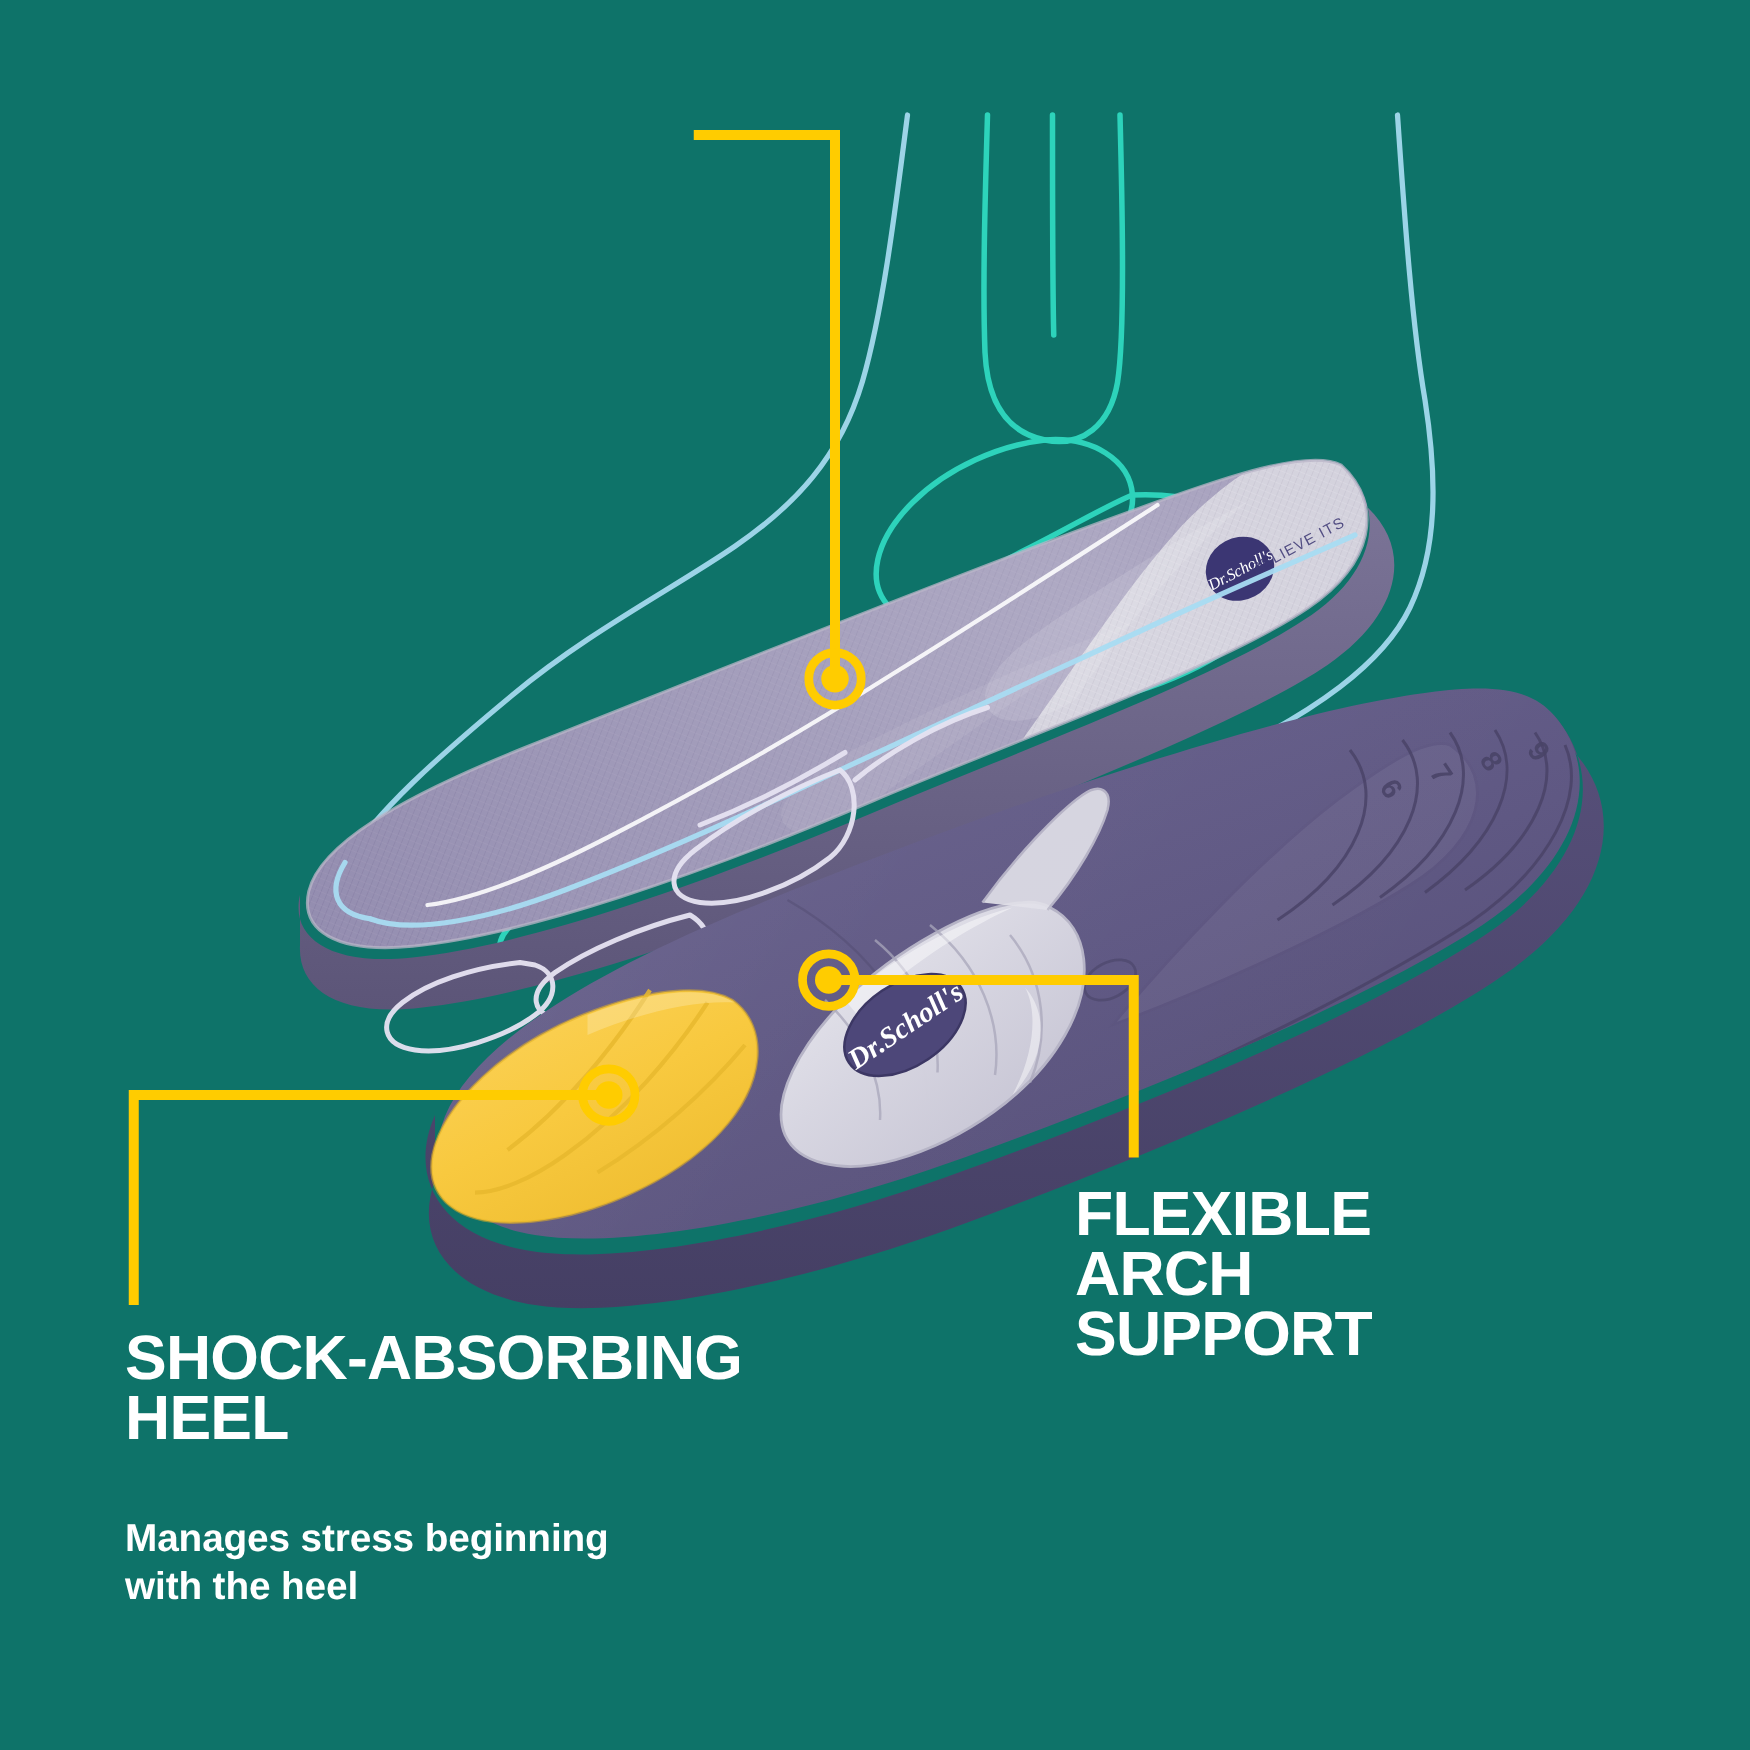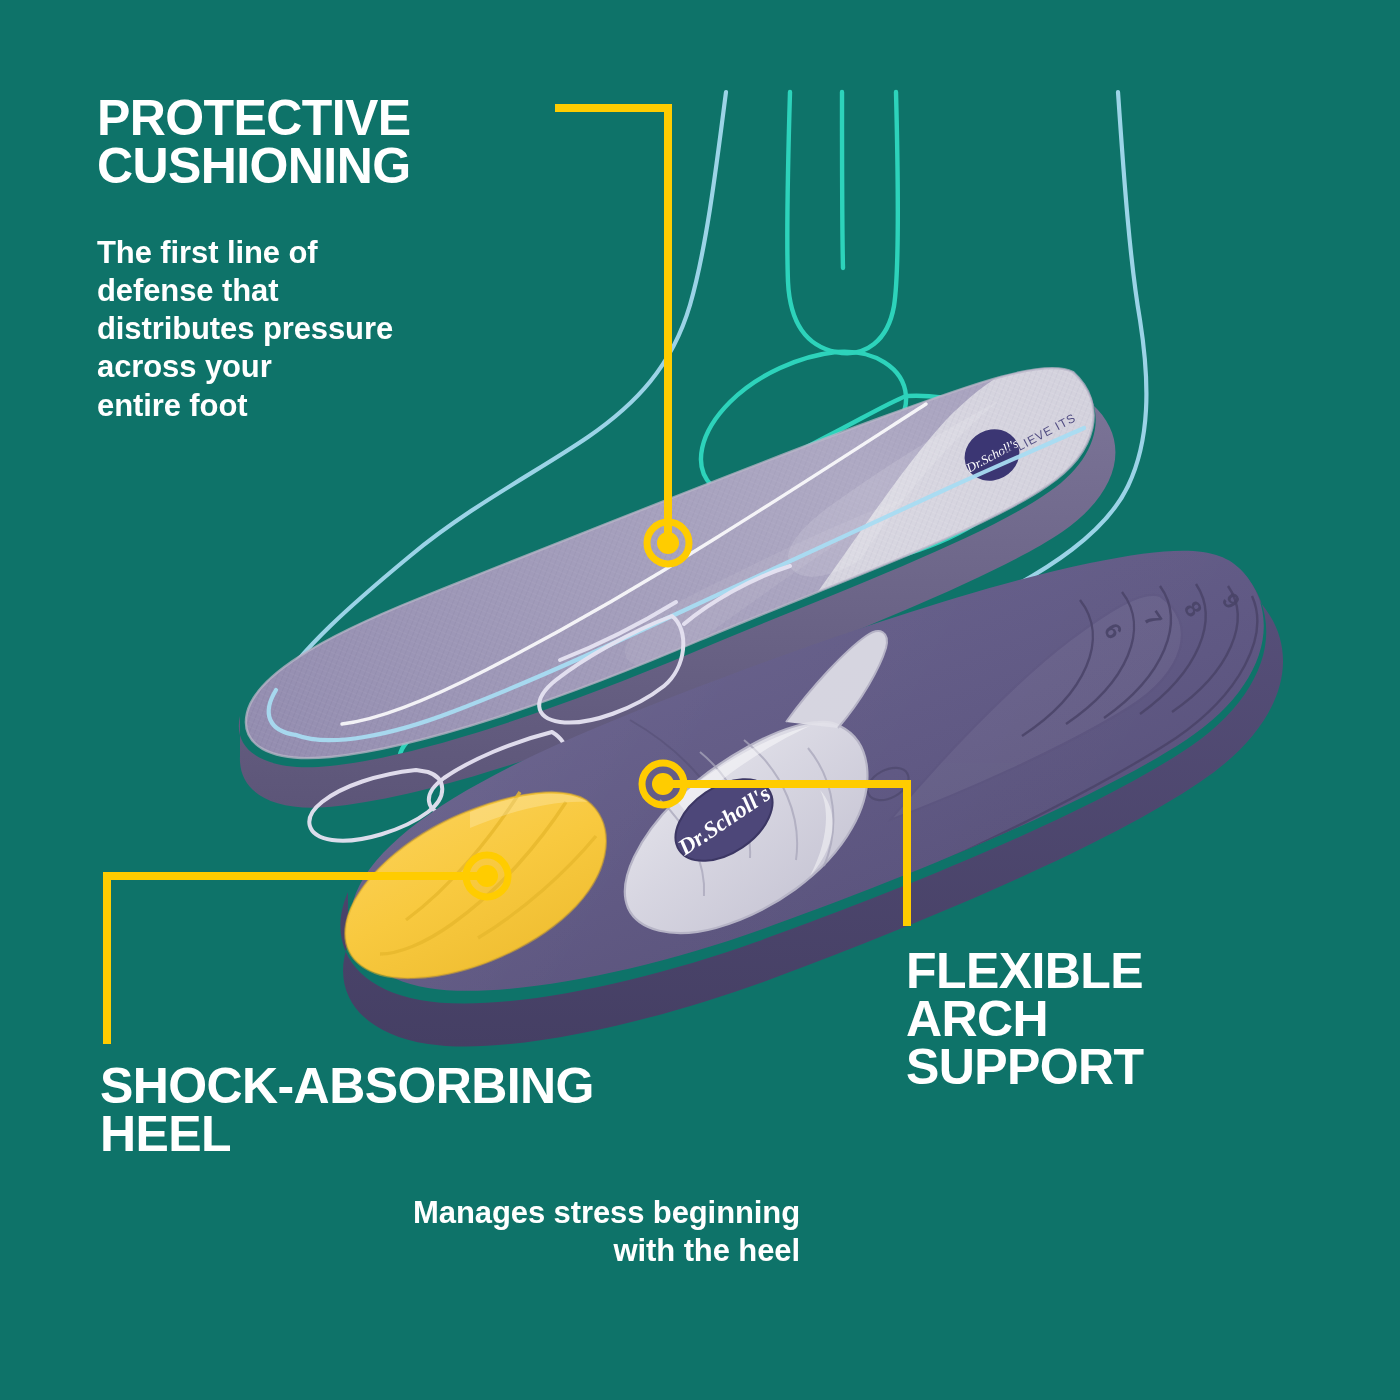--- a/index.html
+++ b/index.html
@@ -26,23 +26,23 @@
     color:#ffffff;font-weight:700;
     font-size:30px;line-height:1.18;
     letter-spacing:-0.1px;
     white-space:pre-line;
     margin:0;
   }
   #cushion-block{left:97px;top:94px;width:470px;}
   #cushion-block .body{margin-top:44px;font-size:31px;line-height:1.23;}
 
   #heel-block{left:100px;top:1062px;width:700px;}
-  #heel-block .body{margin-top:36px;font-size:31px;line-height:1.21;text-align:right;}
-
-  #arch-block{left:906px;top:947px;width:400px;}
+  #heel-block .body{margin-top:54px;font-size:31px;line-height:1.21;}
+
+  #arch-block{left:860px;top:947px;width:400px;}
   #arch-block .body{margin-top:34px;font-size:31px;line-height:1.21;}
 </style>
 </head>
 <body>
 
 <div id="stage">
 
   <svg class="art" viewBox="0 0 1400 1400" aria-hidden="true">
     <defs>
 
@@ -293,29 +293,20 @@
         <circle cx="487" cy="876" r="21" fill="none" stroke="#ffcc00" stroke-width="7"></circle>
         <circle cx="487" cy="876" r="11" fill="#ffcc00"></circle>
       </g>
       <g>
         <circle cx="663" cy="784" r="21" fill="none" stroke="#ffcc00" stroke-width="7"></circle>
         <circle cx="663" cy="784" r="11" fill="#ffcc00"></circle>
       </g>
     </g>
   </svg>
 
-  <div class="block" id="cushion-block">
-    <p class="heading">PROTECTIVE
-CUSHIONING</p>
-    <p class="body">The first line of
-defense that
-distributes pressure
-across your
-entire foot</p>
-  </div>
 
   <div class="block" id="heel-block">
     <p class="heading">SHOCK-ABSORBING
 HEEL</p>
     <p class="body">Manages stress beginning
 with the heel</p>
   </div>
 
   <div class="block" id="arch-block">
     <p class="heading">FLEXIBLE

